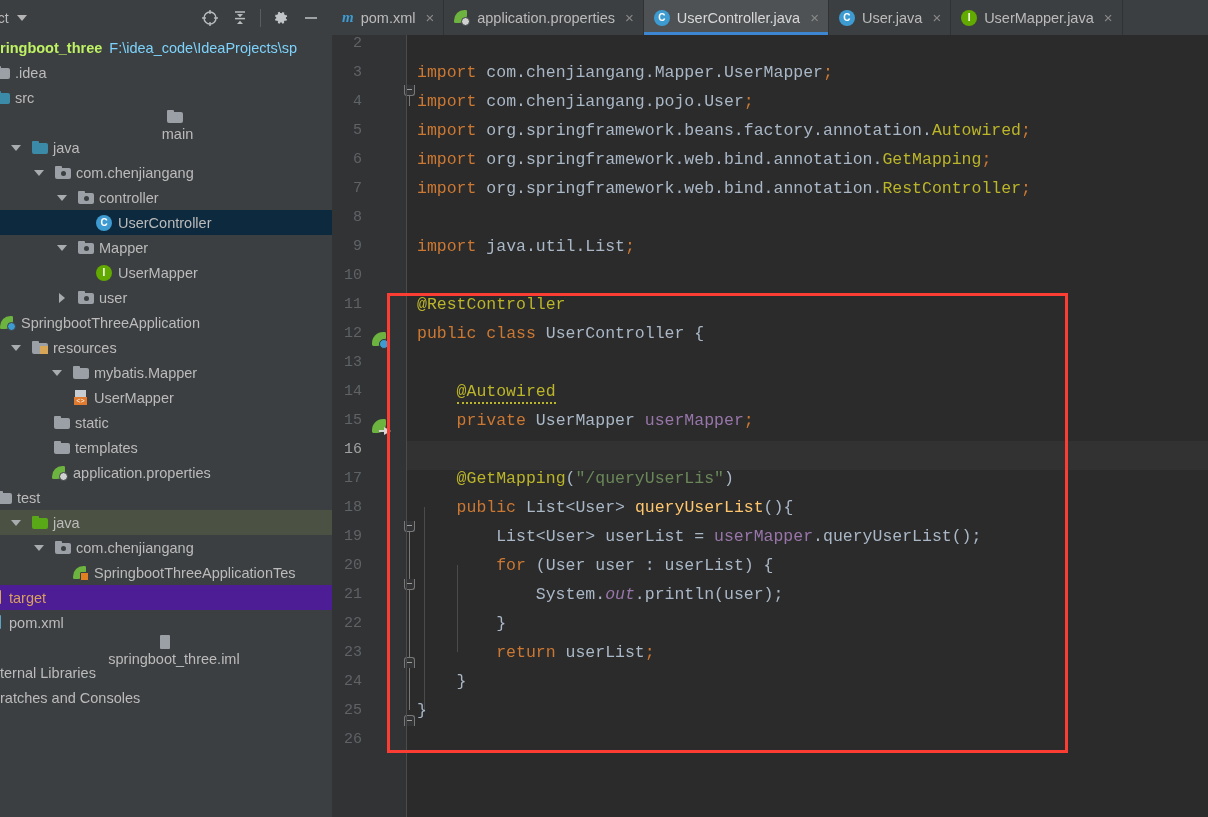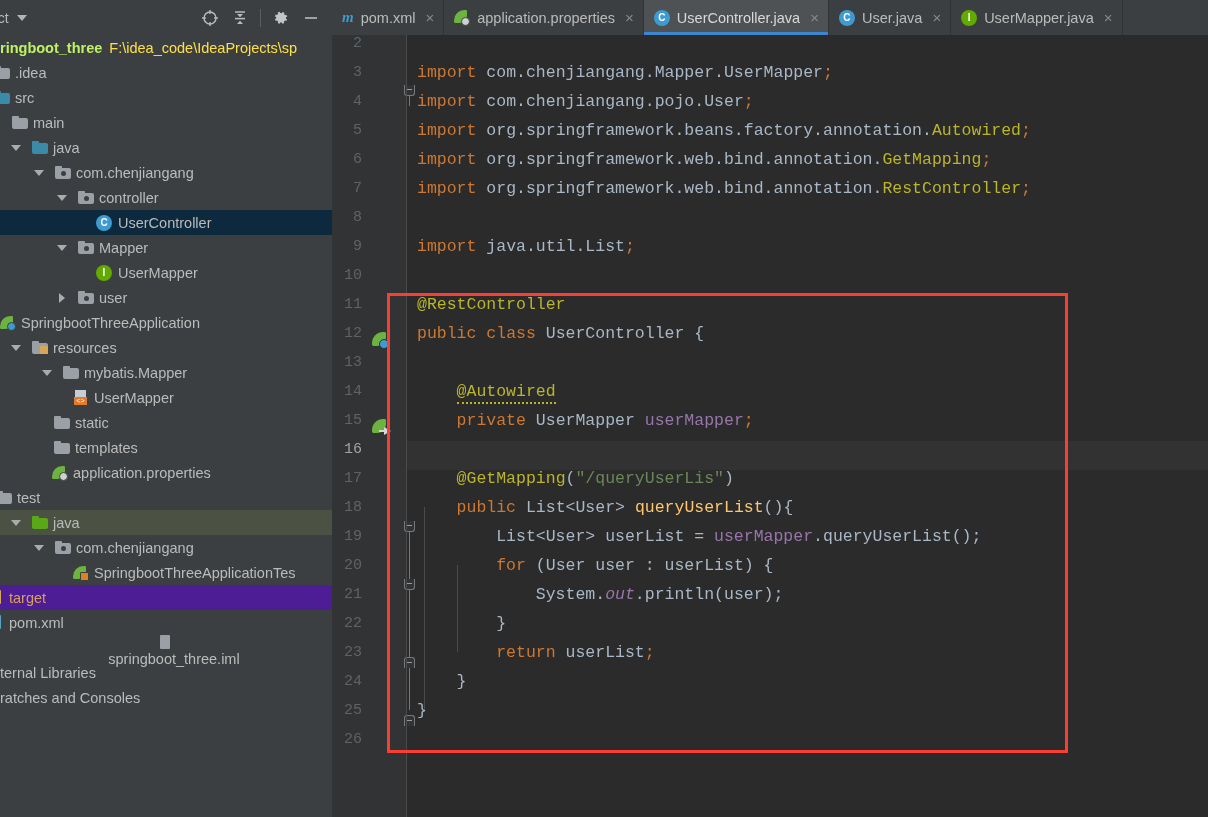--- a/index.html
+++ b/index.html
@@ -105,21 +105,21 @@
   .folder.pkg .dot {
     position: absolute; left: 6px; top: 5px; width: 5px; height: 5px;
     background: #3c3f41; border-radius: 50%; z-index: 2;
   }
   .folder.res .bars {
     position: absolute; left: 8px; top: 5px; width: 8px; height: 8px;
     background: #d8a657; z-index: 2;
   }
   .tree-label { color: #bbbbbb; font-size: 14.5px; }
   .tree-label.proj { color: #bef264; font-weight: bold; }
-  .tree-label.path { color: #fde047; font-weight: normal; margin-left: 7px; }
+  .tree-label.path { color: #7dd3fc; font-weight: normal; margin-left: 7px; }
   .tree-label.orange { color: #d8a060; }
   .ico-spring {
     width: 16px; height: 16px; flex: 0 0 16px; margin-right: 5px;
     position: relative;
   }
   .ico-spring .leaf {
     position: absolute; left: 0; top: 1px; width: 13px; height: 13px;
     background: #6db33f; border-radius: 80% 10% 60% 10%;
   }
   .ico-spring .badge {
@@ -320,21 +320,21 @@
     <div class="tree-row" style="padding-left:0px;">
       <span class="folder gray" style="margin-left:-6px;"></span>
       <span class="tree-label">.idea</span>
     </div>
 
     <div class="tree-row" style="padding-left:0px;">
       <span class="folder blue" style="margin-left:-6px;"></span>
       <span class="tree-label">src</span>
     </div>
 
-    <div class="tree-row" style="padding-left:12px;">
+    <div class="tree-row" style="padding-left:23px;flex-direction:column;">
       <span class="folder"></span>
       <span class="tree-label">main</span>
     </div>
 
     <div class="tree-row" style="padding-left:8px;">
       <span class="tw">
           <span class="arrow-d"></span>
         </span>
       <span class="folder blue" style="margin-left:8px;"></span>
       <span class="tree-label">java</span>
@@ -401,21 +401,21 @@
     <div class="tree-row" style="padding-left:8px;">
       <span class="tw">
           <span class="arrow-d"></span>
         </span>
       <span class="folder res" style="margin-left:8px;">
           <span class="bars"></span>
         </span>
       <span class="tree-label">resources</span>
     </div>
 
-    <div class="tree-row" style="padding-left:39px;">
+    <div class="tree-row" style="padding-left:49px;">
       <span class="tw">
           <span class="arrow-d"></span>
         </span>
       <span class="folder" style="margin-left:8px;"></span>
       <span class="tree-label">mybatis.Mapper</span>
     </div>
 
     <div class="tree-row" style="padding-left:73px;">
       <span class="ico-xml">
           <span class="code">&lt;&gt;</span>

